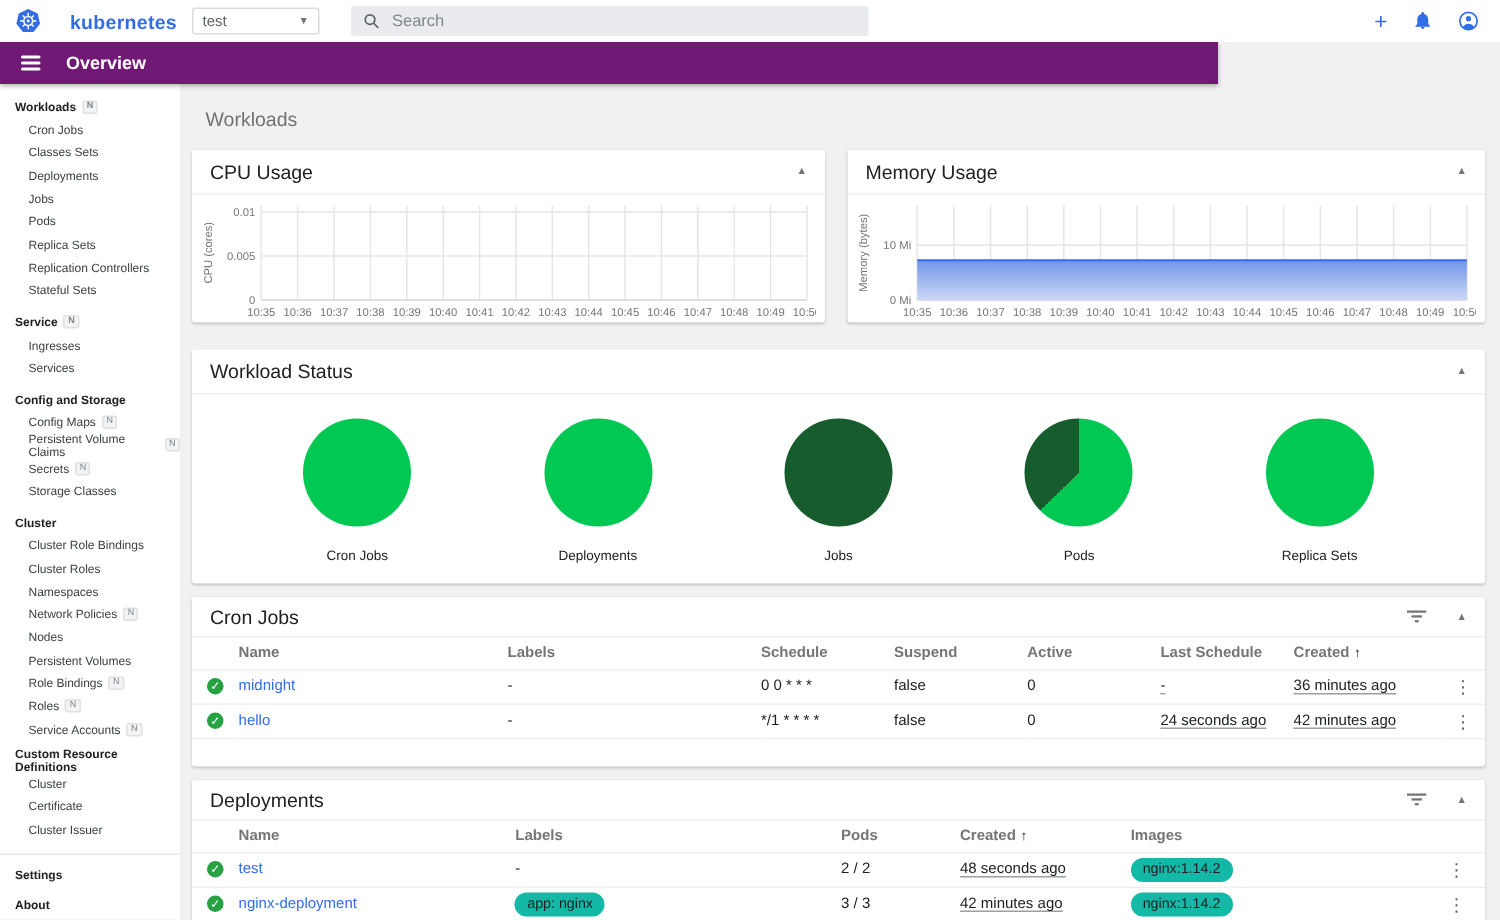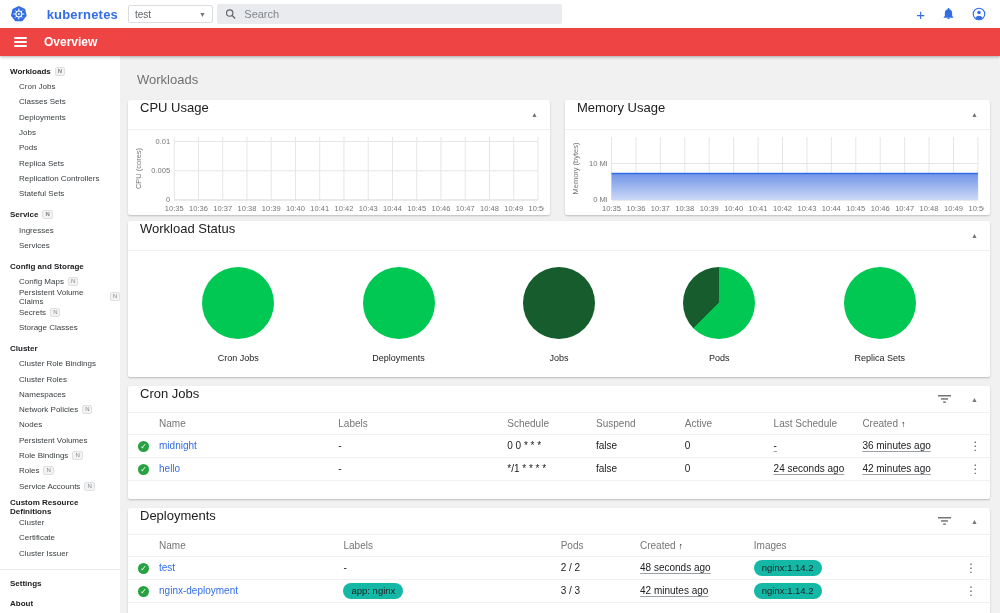--- a/index.html
+++ b/index.html
@@ -6,71 +6,71 @@
   html,body { width:1000px; height:613px; overflow:hidden; }
   body { font-family:"Liberation Sans", sans-serif; background:#f1f1f1; color:#202124; }
 
   
   .topbar { position:fixed; top:0; left:0; width:1000px; height:28px; background:#fff; display:flex; align-items:center; z-index:30; }
   .brand { width:118px; display:flex; align-items:center; padding-left:10px; gap:19px; }
   .brand-name { color:#326de6; font-weight:bold; font-size:13px; letter-spacing:.2px; }
   .ns-select { margin-left:10px; width:85px; height:18px; border:1px solid #dadce0; border-radius:2px; background:#fff;
                display:flex; align-items:center; padding:0 6px; font-size:10px; color:#5f6368; }
   .ns-select .caret { margin-left:auto; font-size:7px; color:#757575; }
-  .searchbar { margin-left:4px; width:345px; height:20px; background:#e9ebee; border-radius:2px; display:flex; align-items:center; padding:0 8px; }
+  .searchbar { margin-left:21px; width:345px; height:20px; background:#e9ebee; border-radius:2px; display:flex; align-items:center; padding:0 8px; }
   .searchbar input { border:none; background:transparent; outline:none; font-size:11px; color:#202124; width:100%; margin-left:8px; font-family:"Liberation Sans",sans-serif; }
   .searchbar input::placeholder { color:#80868b; }
   .top-actions { margin-left:auto; display:flex; align-items:center; gap:17px; padding-right:14px; }
   .plus { color:#326de6; font-size:15px; line-height:15px; font-weight:400; cursor:pointer; }
 
   
-  .navbar { position:fixed; top:28px; left:0; width:1000px; height:28px; background:#ef4444; display:flex; align-items:center; z-index:29; box-shadow:0 1px 3px rgba(0,0,0,.3); }
+  .navbar { position:fixed; top:28px; left:0; width:812px; height:28px; background:#701a75; display:flex; align-items:center; z-index:29; box-shadow:0 1px 3px rgba(0,0,0,.3); }
   .hamburger { width:13px; margin-left:14px; display:flex; flex-direction:column; gap:2.5px; cursor:pointer; }
   .hamburger div { height:1.6px; background:#fff; border-radius:1px; }
   .nav-title { color:#fff; font-size:12px; font-weight:bold; margin-left:17px; }
 
   
   .sidebar { position:fixed; top:56px; left:0; bottom:0; width:120px; background:#fff; padding-top:2px; z-index:10; font-size:8px; }
   .side-section-header { display:flex; align-items:center; padding:0 0 0 10px; height:15px; margin-top:6px; font-weight:bold; color:#202124; cursor:pointer; }
   .side-item { display:flex; align-items:center; padding-left:19px; height:15.3px; color:#3c4043; cursor:pointer; }
   .nbadge { margin-left:4px; font-size:6px; color:#80868b; background:#f1f3f4; border:1px solid #e0e0e0; border-radius:2px; padding:0 2px; line-height:7px; }
   .side-divider { border-top:1px solid #e8e8e8; margin:8px 0 4px 0; }
   .side-footer-item { display:flex; align-items:center; padding-left:10px; height:20px; font-weight:bold; color:#202124; cursor:pointer; }
 
   
   .main { position:absolute; left:120px; top:56px; width:880px; height:557px; padding:8px 10px 0 8px; }
   .page-title { color:#717171; font-size:13px; margin:8px 0 13px 9px; }
 
   .card { background:#fff; border-radius:2px; box-shadow:0 1px 2px rgba(0,0,0,.22); overflow:hidden; }
-  .card-head { height:30px; display:flex; padding:0 12px; border-bottom:1px solid #f0f0f0; }
+  .card-head { height:30px; display:flex; align-items:center; padding:0 12px; border-bottom:1px solid #f0f0f0; }
   .card-title { font-size:13px; color:#212121; }
   .head-actions { margin-left:auto; display:flex; align-items:center; gap:20px; }
   .collapse-btn { color:#757575; font-size:7px; cursor:pointer; }
   .filter-btn { cursor:pointer; display:flex; align-items:center; }
 
   .charts-row { display:flex; gap:15px; }
   .chart-card { height:115px; }
   .chart-card.cpu { width:422px; }
   .chart-card.mem { flex:1; }
   .chart-box { height:84px; padding:1px 6px 0 4px; }
   .chart-box svg { display:block; }
 
-  .status-card { margin-top:6px; height:156px; }
+  .status-card { margin-top:18px; height:156px; }
   .pies-row { display:flex; justify-content:space-around; align-items:flex-start; padding:16px 30px 0 30px; }
   .pie-wrap { display:flex; flex-direction:column; align-items:center; width:120px; }
   .pie { width:72px; height:72px; border-radius:50%; }
   .pie-label { margin-top:14px; font-size:9px; color:#202124; }
 
   .table-card { margin-top:9px; }
   .table-card.cronjobs { height:113px; }
   .table-card.deployments { height:120px; }
   .table-card .card-head { height:27px; border-bottom:1px solid #f0f0f0; }
 
   table.res { width:100%; border-collapse:collapse; table-layout:fixed; font-size:10px; }
-  table.res th { font-weight:400; color:#757575; text-align:left; height:21px; border-bottom:1px solid #f0f0f0; font-size:10px; cursor:pointer; }
+  table.res th { font-weight:700; color:#757575; text-align:left; height:21px; border-bottom:1px solid #f0f0f0; font-size:10px; cursor:pointer; }
   table.res td { height:23px; border-bottom:1px solid #f0f0f0; color:#202124; }
   td.c-status, th.c-status { text-align:center; }
   .check { display:inline-block; width:11px; height:11px; border-radius:50%; background:#27a243; color:#fff; font-size:8px; line-height:11px; text-align:center; }
   a.res-link { color:#326de6; text-decoration:none; cursor:pointer; }
   .tiptext { text-decoration:underline; text-decoration-color:#9aa0a6; text-underline-offset:2px; }
   .chip { display:inline-block; background:#14b8a6; border-radius:9px; padding:2.5px 8px; font-size:9.5px; color:#202124; }
   .kebab { color:#616161; font-size:12px; cursor:pointer; text-align:center; display:block; }
   .sort-arrow { font-size:9px; color:#202124; margin-left:3px; }
 
   .pag-row { height:25px; display:flex; align-items:center; justify-content:flex-end; gap:24px; padding-right:14px; color:#757575; font-size:10px;margin-top:11px; }

